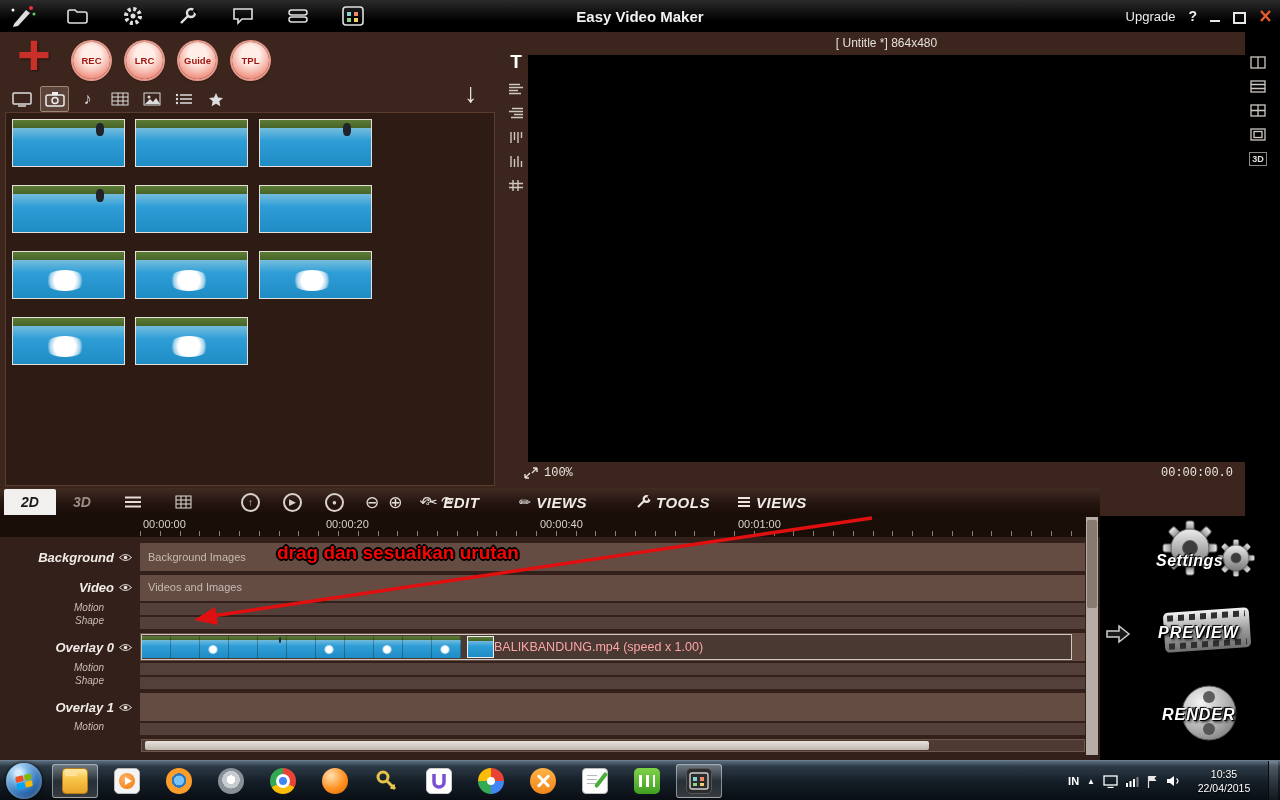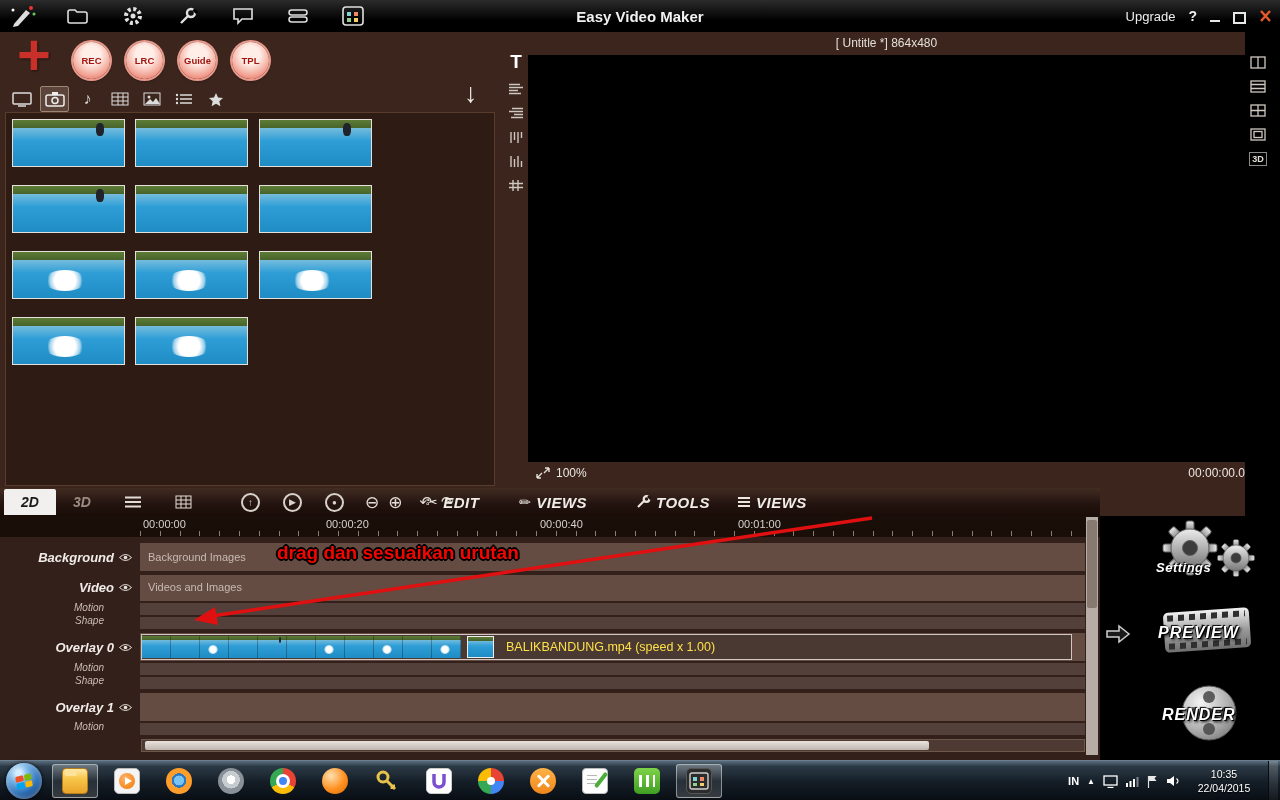--- a/index.html
+++ b/index.html
@@ -39,21 +39,21 @@
   .pool.sp::after{content:"";position:absolute;left:28%;top:40%;width:38%;height:44%;border-radius:50%;
       background:radial-gradient(circle,#fff 0 45%,rgba(255,255,255,.55) 65%,transparent 75%);}
   .pool.dv::before{content:"";position:absolute;right:18%;top:6%;width:7%;height:28%;background:#20242a;border-radius:40%;}
 
   
   .doc-label{position:absolute;left:528px;top:36px;width:717px;text-align:center;color:#e3ded9;font-size:12px;}
   .pv-left{position:absolute;left:504px;top:52px;width:24px;display:flex;flex-direction:column;align-items:center;gap:11px;}
   .ttool{color:#fff;font-size:19px;font-weight:bold;cursor:pointer;line-height:20px;}
   .sicon{cursor:pointer;display:flex;}
   .canvas{position:absolute;left:528px;top:55px;width:717px;height:407px;background:#000;}
-  .pv-status{position:absolute;left:528px;top:462px;width:717px;height:22px;display:flex;align-items:center;color:#ece7e2;font-size:12px;}
+  .pv-status{position:absolute;left:516px;top:462px;width:717px;height:22px;display:flex;align-items:center;color:#ece7e2;font-size:12px;font-family:Liberation Mono, monospace;}
   .pv-status .zl{margin-left:6px;}
   .pv-status .tc{margin-left:auto;padding-right:0;}
   .right-strip-bg{position:absolute;left:1245px;top:32px;width:35px;height:728px;background:#000;}
   .pv-right{position:absolute;left:1249px;top:56px;width:18px;display:flex;flex-direction:column;align-items:center;gap:11px;}
   .lbl3d{color:#e0dcd6;font-size:9px;font-weight:bold;border:1px solid #8a8a8a;padding:1px 2px;cursor:pointer;}
 
   
   .tl-toolbar{position:absolute;left:0;top:488px;width:1100px;height:28px;
               background:linear-gradient(180deg,#422c22 0%,#241410 55%,#190c07 100%);}
   .tab{position:absolute;top:489px;height:26px;display:flex;align-items:center;justify-content:center;
@@ -81,21 +81,21 @@
   .trow{position:absolute;left:140px;width:945px;background:#654c43;}
   .trowsub{position:absolute;left:140px;width:945px;background:#54403a;}
   .rowtxt{position:absolute;left:148px;color:#c7bab2;font-size:11px;z-index:2;}
   .trklbl{position:absolute;left:0;width:132px;display:flex;justify-content:flex-end;align-items:center;gap:5px;
           color:#f1ece8;font-weight:bold;font-style:italic;font-size:13px;z-index:2;}
   .sublbl{position:absolute;left:0;width:104px;text-align:right;color:#cbbdb5;font-style:italic;font-size:10px;z-index:2;}
   .clip{position:absolute;left:141px;top:634px;width:931px;height:26px;border:1px solid #cfc8c2;background:#4a3833;
         display:flex;align-items:center;box-sizing:border-box;z-index:3;cursor:pointer;}
   .cthumb{width:29px;height:22px;flex:0 0 auto;border-right:1px solid rgba(0,0,0,.28);box-sizing:border-box;}
   .cthumb.single{margin-left:6px;border:1px solid #eee;width:27px;}
-  .clip-label{margin-left:12px;color:#fde047;font-size:12.5px;white-space:nowrap;}
+  .clip-label{margin-left:0;color:#fca5a5;font-size:12.5px;white-space:nowrap;}
   .hscroll{position:absolute;left:141px;top:739px;width:944px;height:13px;background:#4e3a32;border:1px solid #6d574b;box-sizing:border-box;}
   .hthumb{position:absolute;left:3px;top:1px;width:784px;height:9px;background:linear-gradient(180deg,#e9e3de,#beb5ae);border-radius:2px;cursor:pointer;}
   .vscroll{position:absolute;left:1086px;top:517px;width:12px;height:238px;background:#b5ada6;}
   .vthumb{position:absolute;left:1px;top:3px;width:10px;height:88px;background:#877a71;border-radius:2px;cursor:pointer;}
 
   
   .annot-svg{position:absolute;left:0;top:510px;width:1100px;height:130px;pointer-events:none;z-index:6;}
   .annot-text{position:absolute;left:277px;top:542px;z-index:7;color:#f50500;font-size:19px;font-weight:bold;white-space:nowrap;
       text-shadow:-2px 0 #000,2px 0 #000,0 -2px #000,0 2px #000,-1px -1px #000,1px 1px #000,1px -1px #000,-1px 1px #000;}
 
@@ -543,21 +543,21 @@
             <circle r="19"></circle>
             <circle r="7.5" fill="#3c3c3c"></circle>
           </g>
         <g transform="translate(90,40) scale(0.68)">
             <use href="#teeth8"></use>
             <circle r="19"></circle>
             <circle r="7.5" fill="#3c3c3c"></circle>
           </g>
       </g>
     </svg>
-    <span class="sa-label" style="left:16px;top:44px;font-size:13px;">Settings</span>
+    <span class="sa-label" style="left:16px;top:36px;font-size:16px;">Settings</span>
   </div>
 
   <div class="sa" style="left:1150px;top:598px;width:122px;height:76px;">
     <div class="strip">
         <span class="playtri"></span>
       </div>
     <span class="sa-label" style="left:8px;top:26px;font-size:16px;letter-spacing:1px;">PREVIEW</span>
   </div>
 
   <div class="sa" style="left:1152px;top:676px;width:120px;height:80px;">

